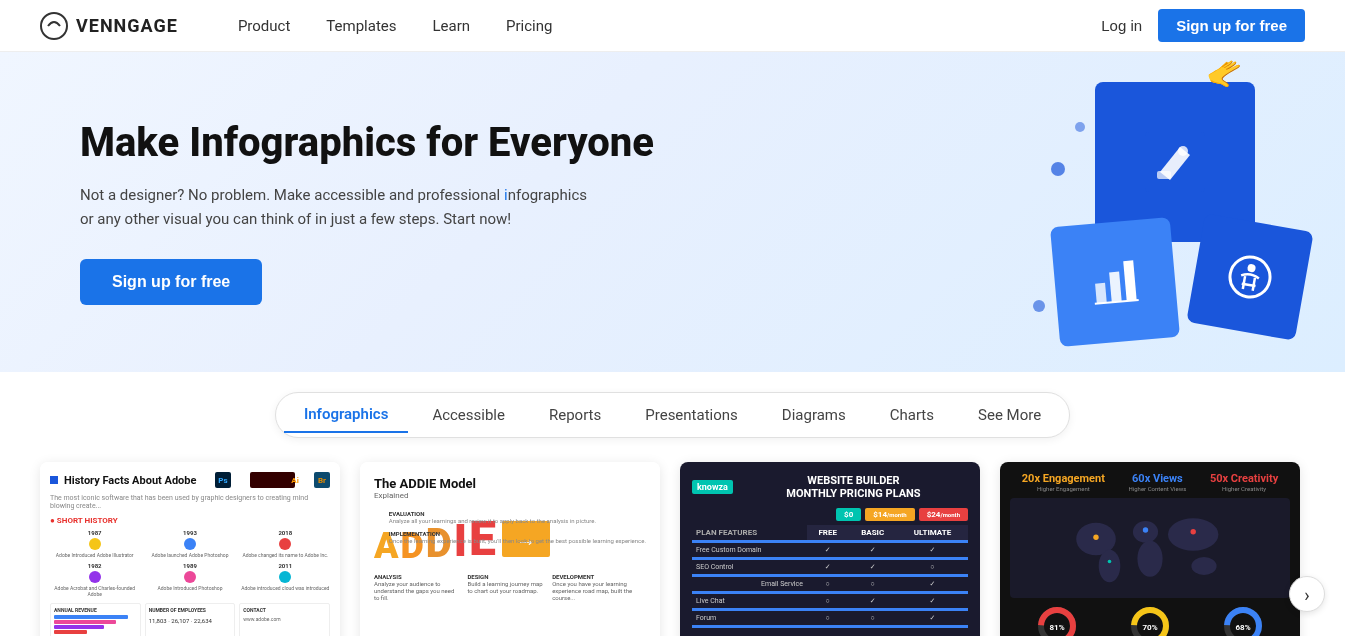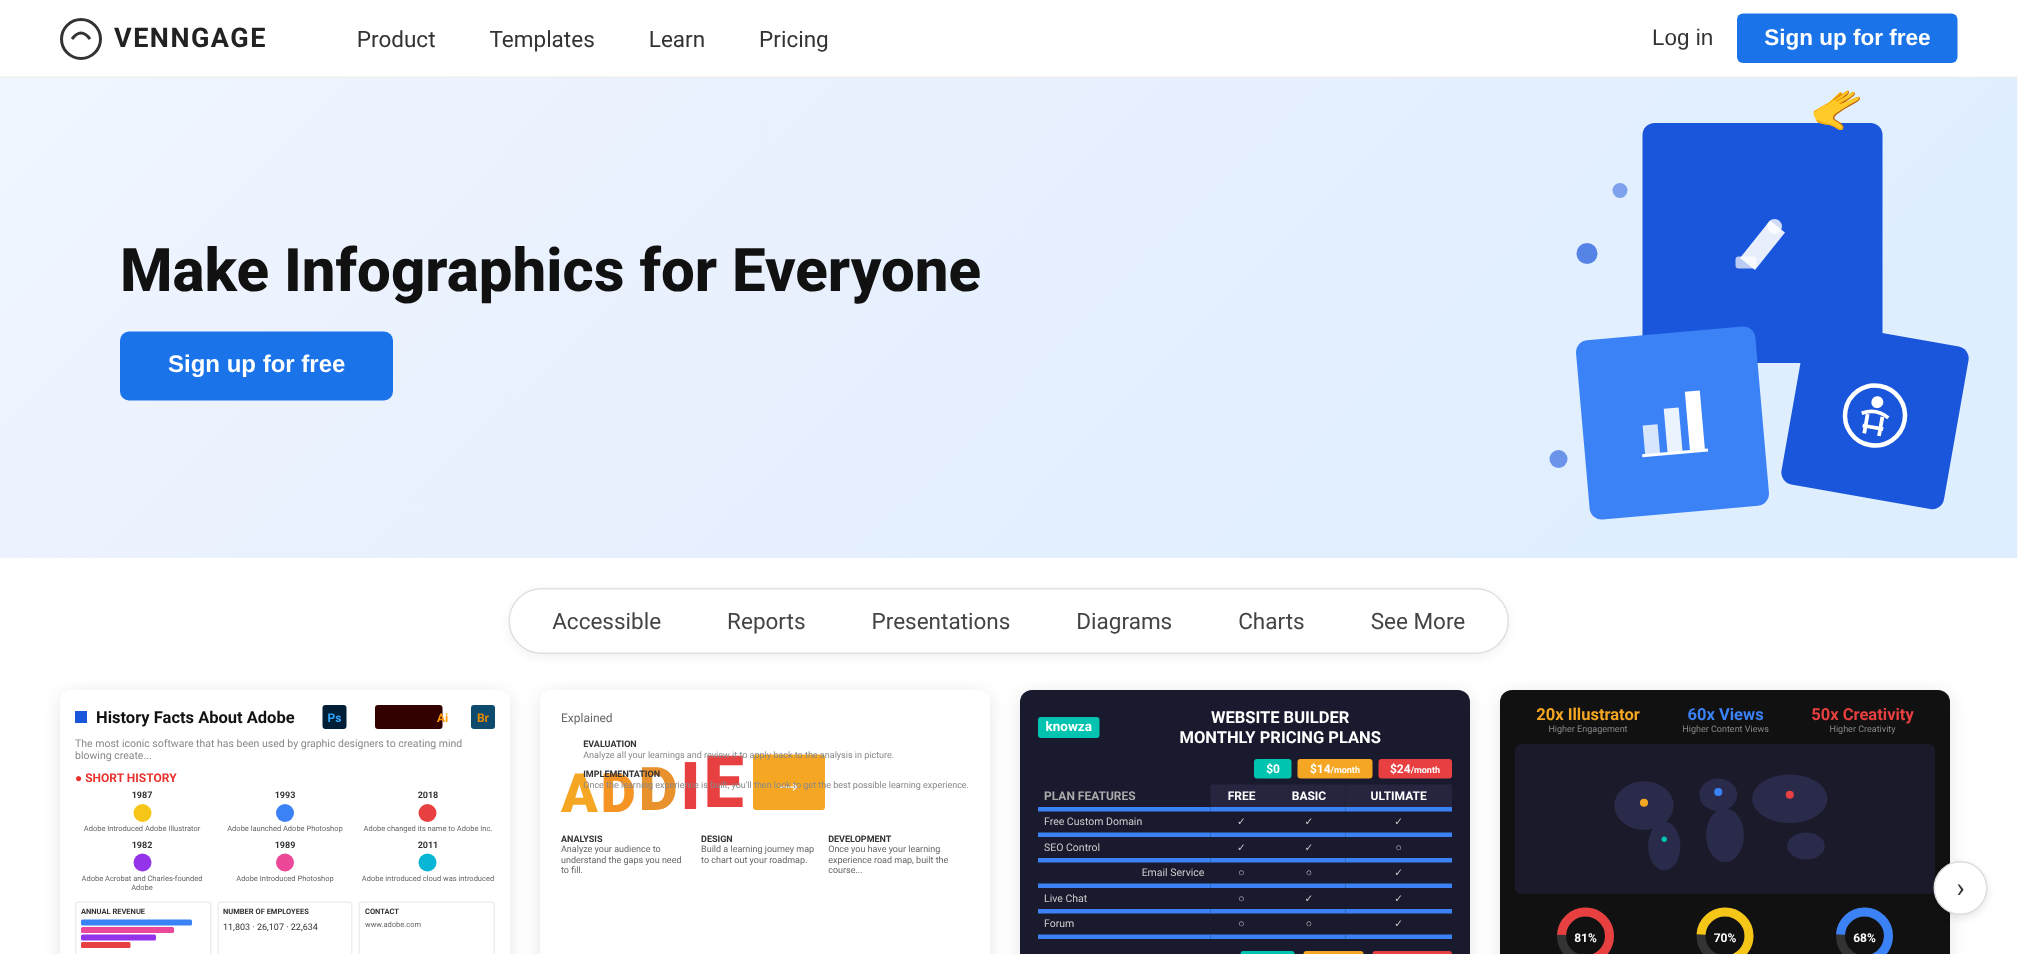--- a/index.html
+++ b/index.html
@@ -362,20 +362,23 @@
   </nav>
   <div class="header-actions">
     <button class="btn-login">Log in</button>
     <button class="btn-signup-header">Sign up for free</button>
   </div>
 </header>
 
 <section class="hero">
   <div class="hero-content">
     <h1 class="hero-title">Make Infographics for Everyone</h1>
+    <p class="hero-subtitle">
+      Not a designer? No problem. Make accessible and professional <span class="blue">i</span>nfographics or any other visual you can think of in just a few steps. Start now!
+    </p>
     <button class="btn-signup-hero">Sign up for free</button>
   </div>
   <div class="hero-illustration">
 
     <div class="puzzle-container">
 
       <div class="puzzle-piece puzzle-1">
         <svg width="70" height="70" viewBox="0 0 70 70" fill="none">
           <rect width="60" height="60" rx="4" fill="#1a56db" x="5" y="5"></rect>
           <path d="M20 45 L40 20 L50 28 L30 53 Z" fill="#fff" opacity="0.9"></path>
@@ -408,20 +411,21 @@
           <line x1="8" y1="50" x2="52" y2="50" stroke="#fff" stroke-width="2"></line>
         </svg>
       </div>
       <div class="puzzle-dot" style="width:12px;height:12px;bottom:50px;right:270px;opacity:0.6;"></div>
     </div>
   </div>
 </section>
 
 <section class="tabs-section">
   <div class="tabs-bar">
+    <div class="tab-item active">Infographics</div>
     <div class="tab-item">Accessible</div>
     <div class="tab-item">Reports</div>
     <div class="tab-item">Presentations</div>
     <div class="tab-item">Diagrams</div>
     <div class="tab-item">Charts</div>
     <div class="tab-item">See More</div>
   </div>
 </section>
 
 <div class="cards-wrapper">
@@ -492,20 +496,21 @@
             <div class="stat-title">CONTACT</div>
             <div style="font-size:5px;color:#666;margin-top:3px;">www.adobe.com</div>
           </div>
         </div>
       </div>
     </div>
 
     <div class="card card-2">
       <div class="addie-card">
         <div class="addie-title-area">
+          <div class="addie-main-title">The ADDIE Model</div>
           <div class="addie-subtitle-text">Explained</div>
         </div>
 
         <div style="position:relative;margin-top:10px;">
           <div style="display:flex;align-items:flex-end;gap:2px;">
             <div style="display:flex;flex-direction:column;align-items:center;">
               <span style="font-size:36px;font-weight:900;color:#f5a623;">A</span>
             </div>
             <div style="display:flex;flex-direction:column;align-items:center;">
               <span style="font-size:36px;font-weight:900;color:#f59323;">D</span>
@@ -598,21 +603,21 @@
           <div style="background:#e84040;color:#fff;font-size:7px;font-weight:700;padding:4px 10px;border-radius:2px;text-align:center;">ULTIMATE</div>
         </div>
 
       </div>
     </div>
 
     <div class="card card-4">
       <div class="dark-map-card">
         <div class="dark-stats-row">
           <div class="dark-stat">
-            <div class="dark-stat-num" style="color:#f5a623;">20x Illustrator</div>
+            <div class="dark-stat-num" style="color:#f5a623;">20x Engagement</div>
             <div class="dark-stat-label">Higher Engagement</div>
           </div>
           <div class="dark-stat">
             <div class="dark-stat-num" style="color:#3b82f6;">60x Views</div>
             <div class="dark-stat-label">Higher Content Views</div>
           </div>
           <div class="dark-stat">
             <div class="dark-stat-num" style="color:#e84040;">50x Creativity</div>
             <div class="dark-stat-label">Higher Creativity</div>
           </div>

